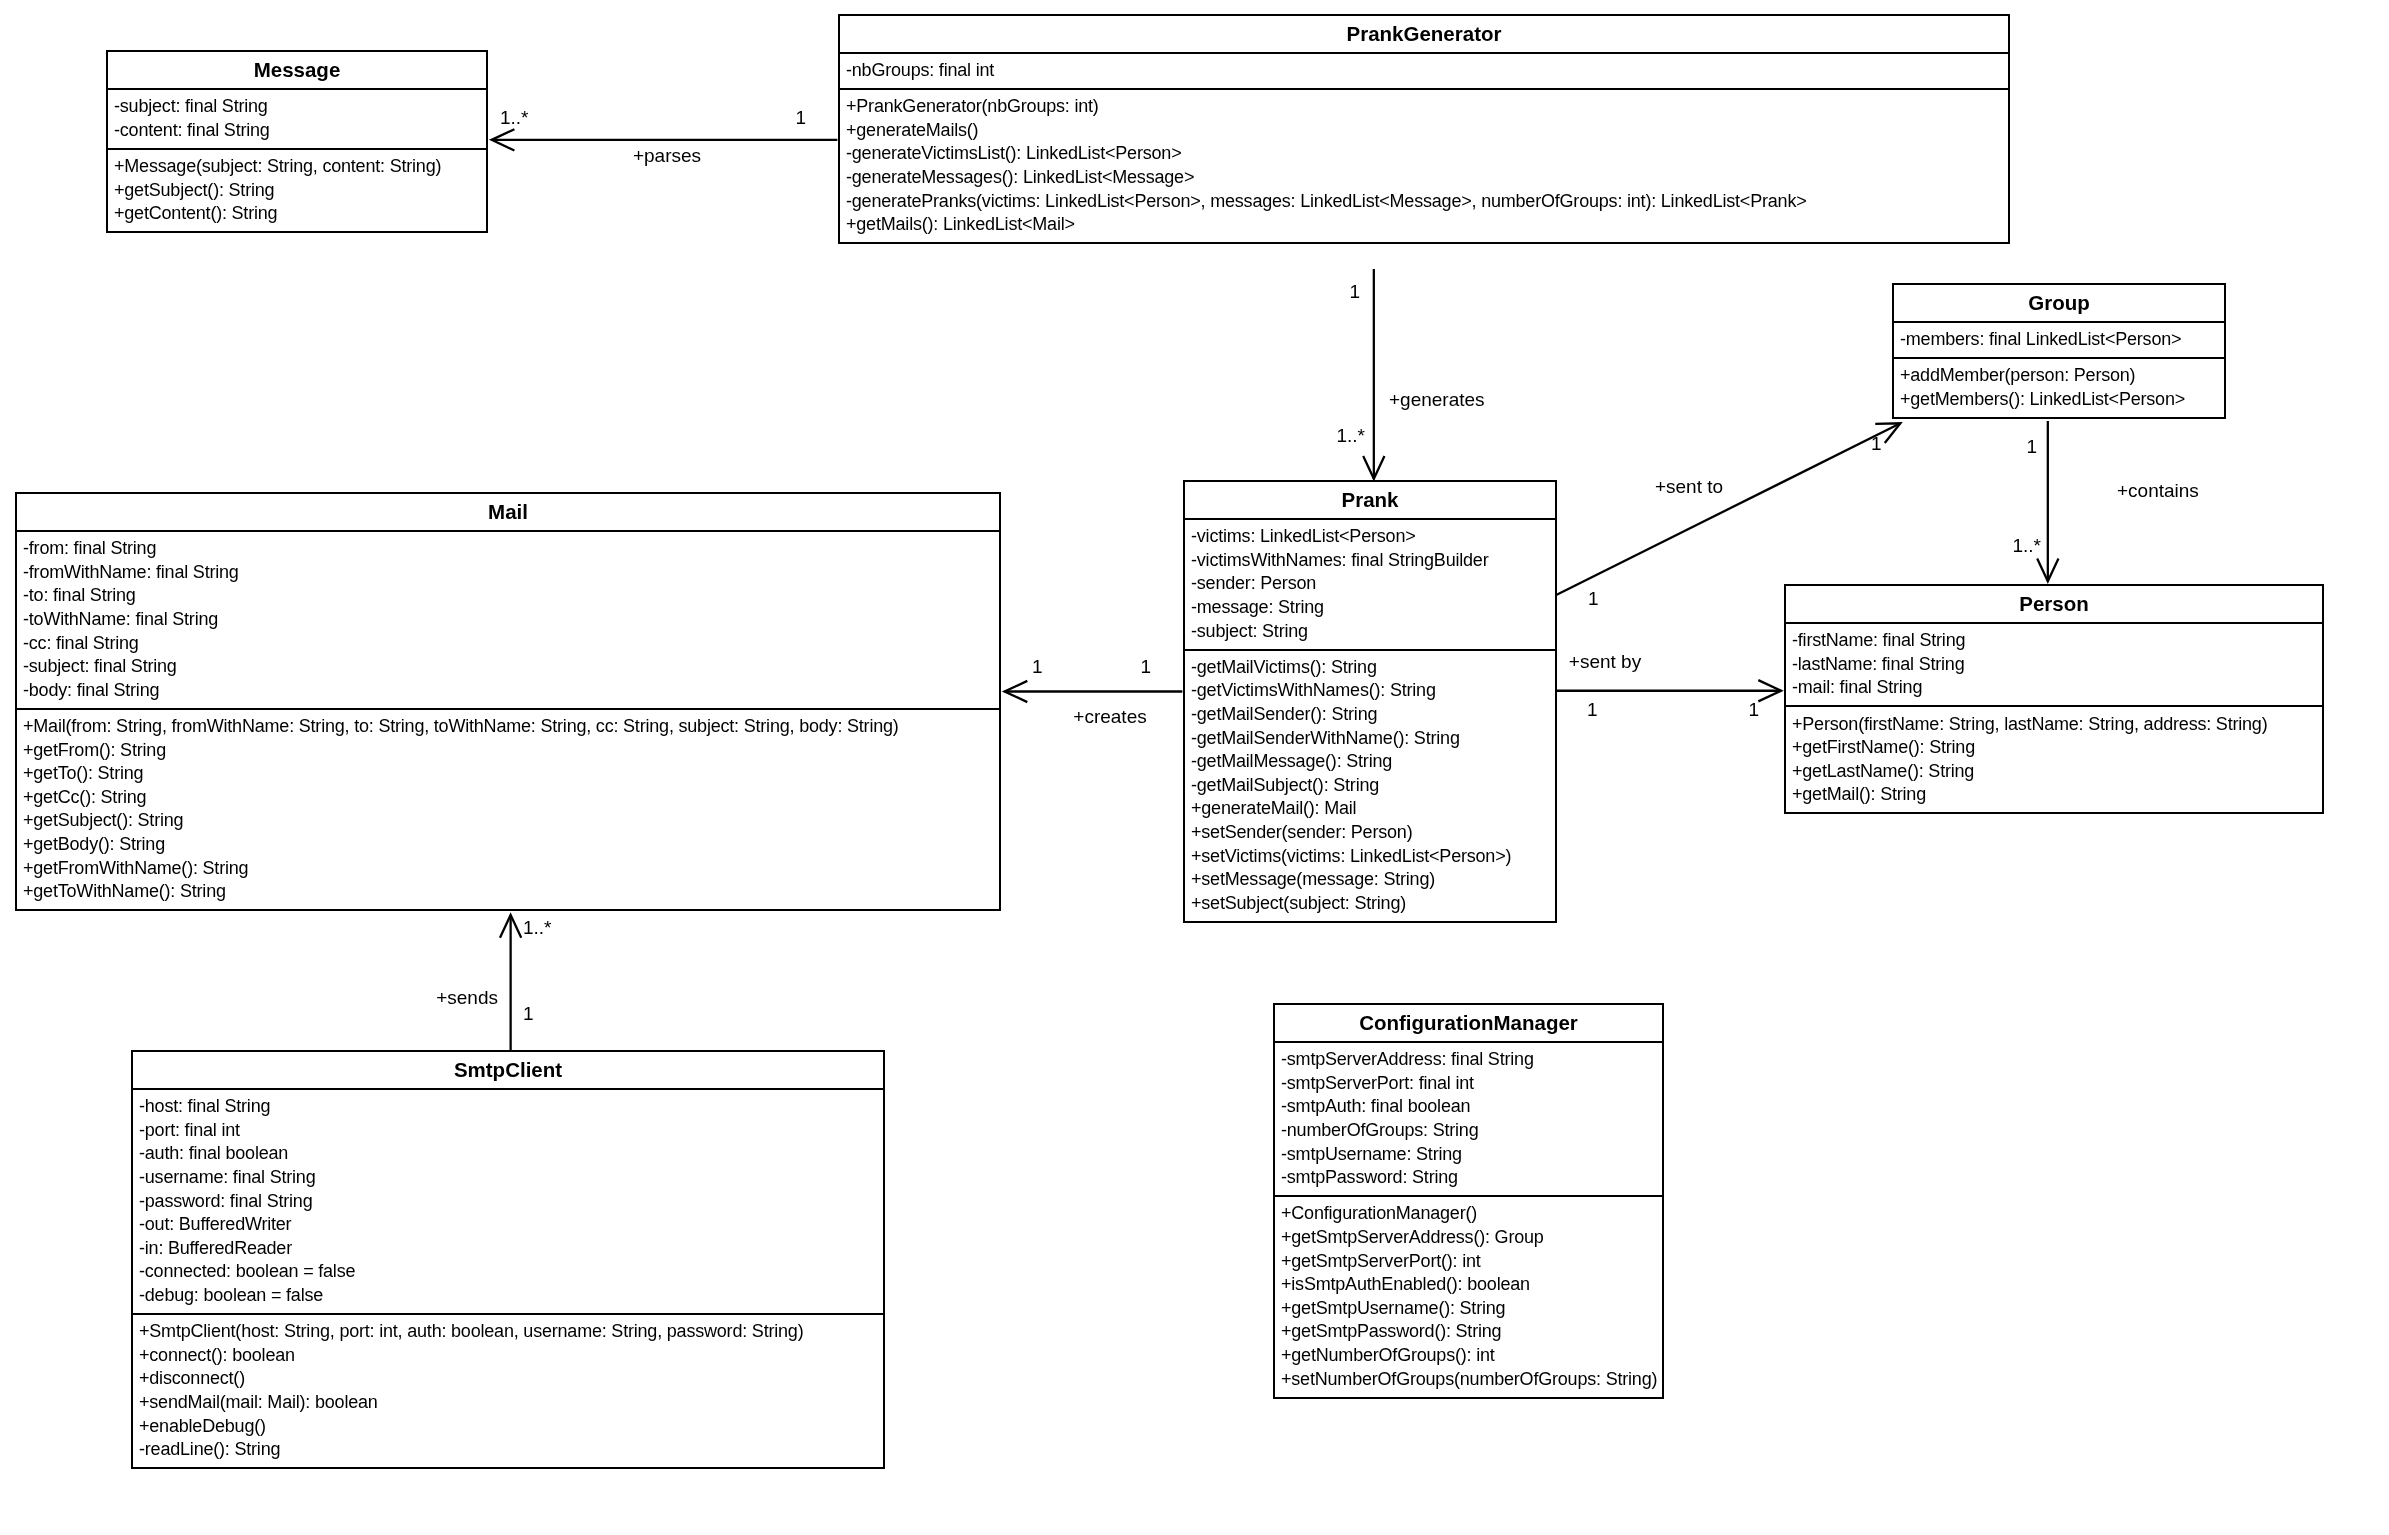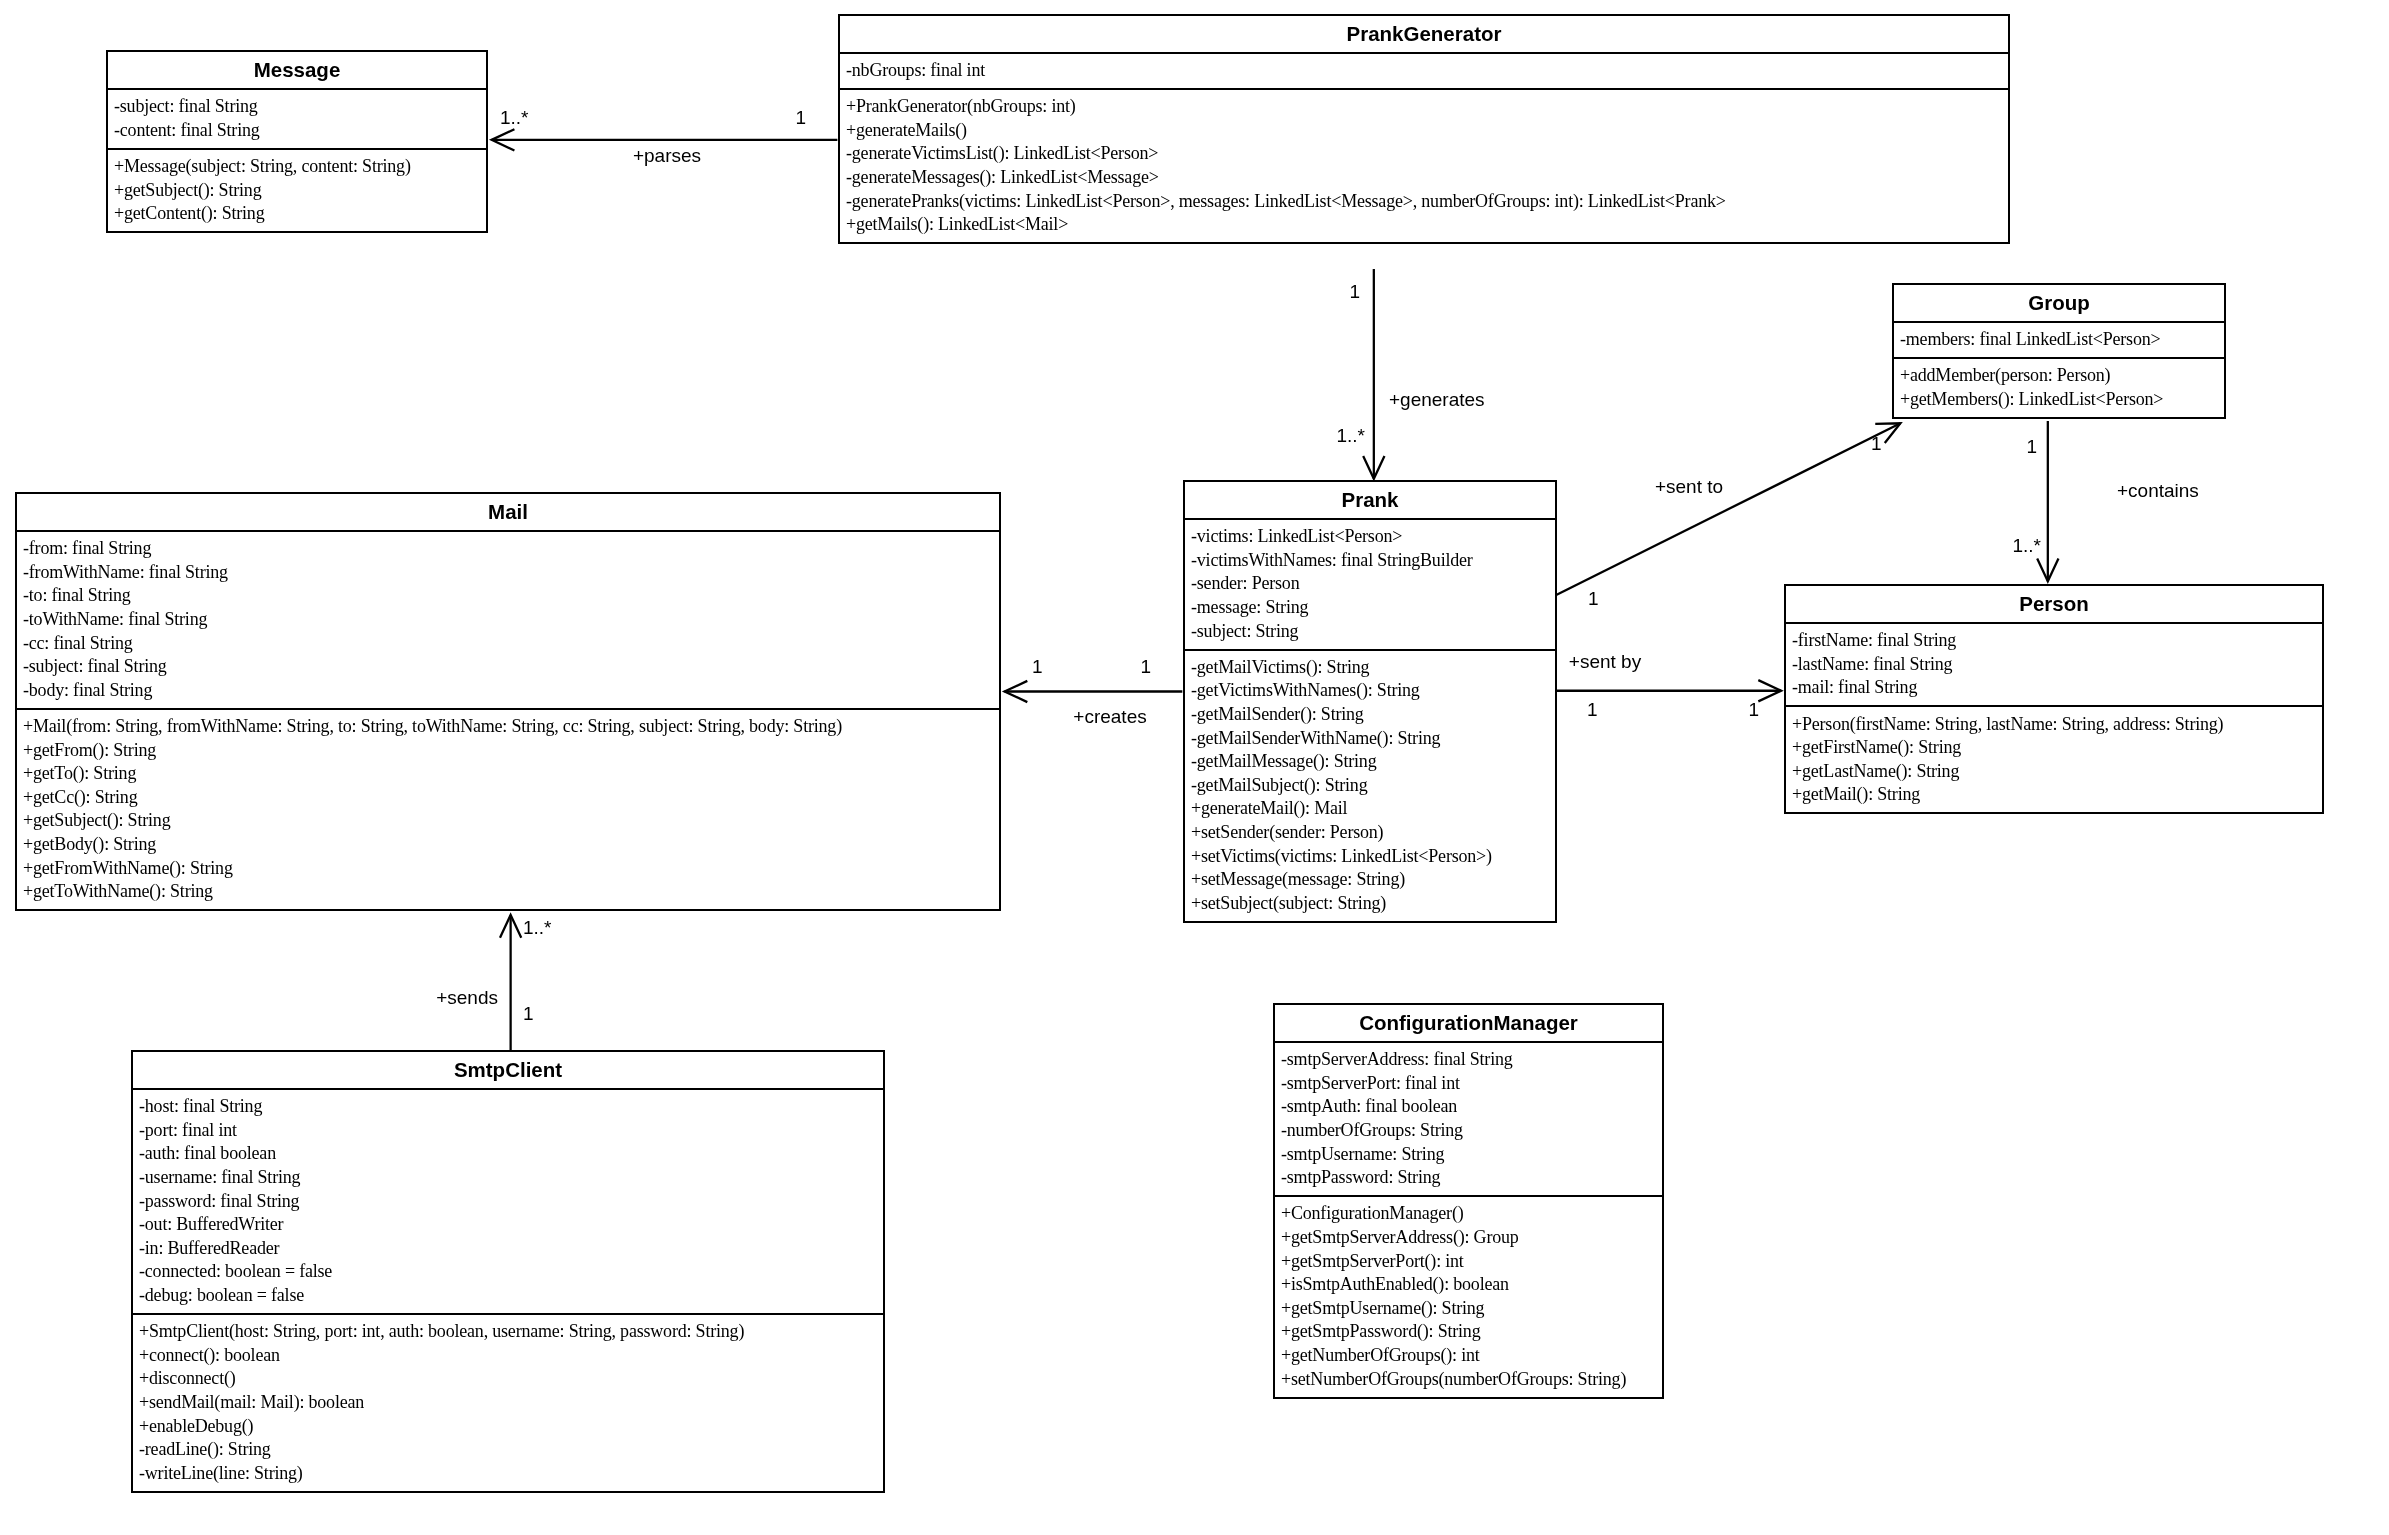--- a/index.html
+++ b/index.html
@@ -36,21 +36,20 @@
     height: 36px;
     line-height: 36px;
     text-align: center;
     font-size: 20.5px;
     font-weight: bold;
     white-space: nowrap;
   }
   .uml-section {
     border-top: 2.3px solid #000000;
     padding: 5.3px 6px;
-    font-family: Liberation Serif, serif;
   }
   .uml-row {
     font-size: 18px;
     line-height: 23.6px;
     letter-spacing: -0.2px;
     white-space: nowrap;
   }
   .edge-label, .mult-label {
     position: absolute;
     font-size: 19px;
@@ -193,21 +192,20 @@
         <div class="uml-row">-connected: boolean = false</div>
         <div class="uml-row">-debug: boolean = false</div>
       </div>
       <div class="uml-section">
         <div class="uml-row">+SmtpClient(host: String, port: int, auth: boolean, username: String, password: String)</div>
         <div class="uml-row">+connect(): boolean</div>
         <div class="uml-row">+disconnect()</div>
         <div class="uml-row">+sendMail(mail: Mail): boolean</div>
         <div class="uml-row">+enableDebug()</div>
         <div class="uml-row">-readLine(): String</div>
-        <div class="uml-row">-writeLine(line: String)</div>
       </div>
     </div>
     <div class="uml-class" style="left: 1273px; top: 1003px; width: 391px;">
       <div class="uml-title">ConfigurationManager</div>
       <div class="uml-section">
         <div class="uml-row">-smtpServerAddress: final String</div>
         <div class="uml-row">-smtpServerPort: final int</div>
         <div class="uml-row">-smtpAuth: final boolean</div>
         <div class="uml-row">-numberOfGroups: String</div>
         <div class="uml-row">-smtpUsername: String</div>

